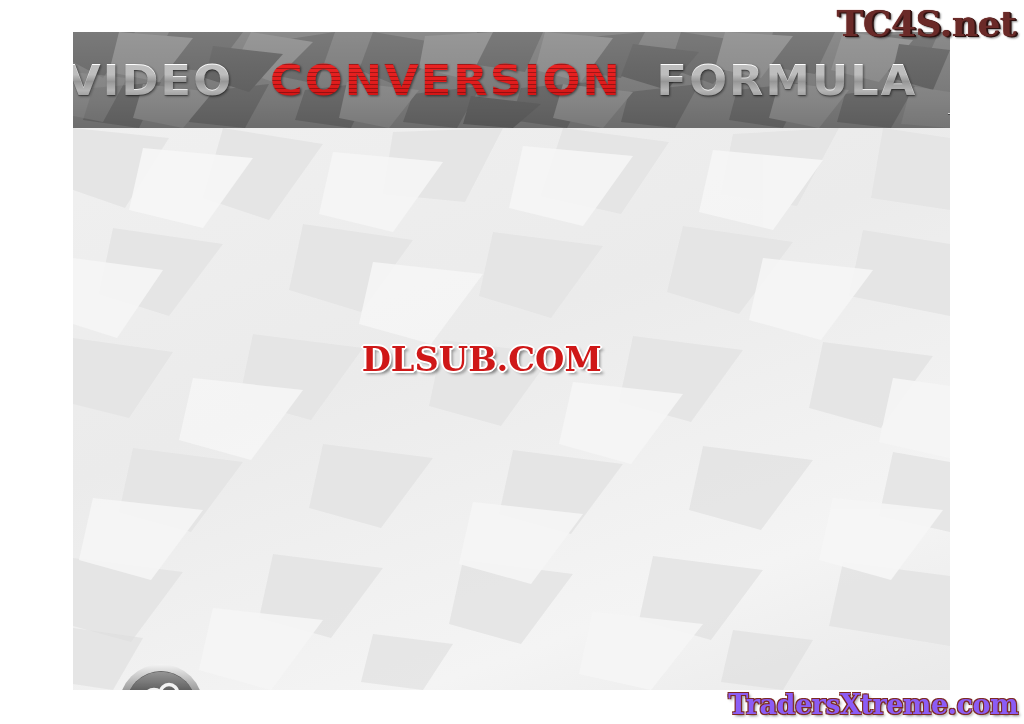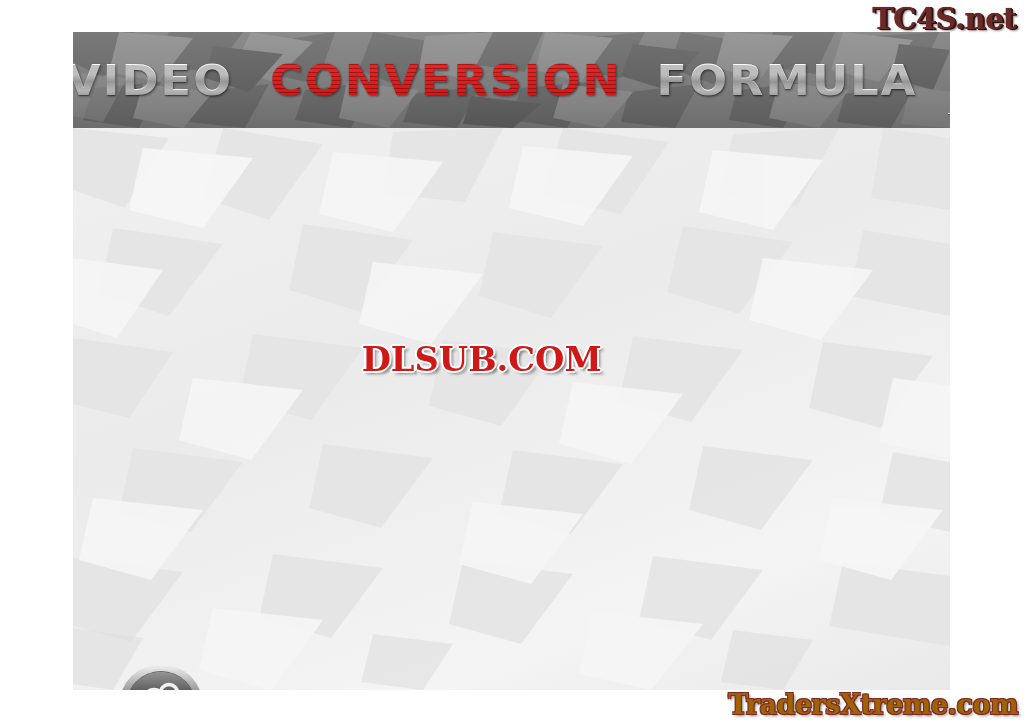--- a/index.html
+++ b/index.html
@@ -151,21 +151,21 @@
     height: 86px;
   }
 
   
   #watermark-tc4s {
     position: absolute;
     right: 8px;
     top: 2px;
     font-family: "DejaVu Serif", serif;
     font-weight: bold;
-    font-size: 29px;
+    font-size: 36px;
     letter-spacing: -0.5px;
     color: #6a2a28;
     text-shadow:
       1px 0 0 #3a1716,
       2px 1px 0 #2c1110,
       3px 2px 2px rgba(0,0,0,0.45),
       0 0 1px #8c3c38;
     white-space: nowrap;
   }
   #watermark-dlsub {
@@ -192,21 +192,21 @@
     transform: scaleX(1.02);
   }
   #watermark-traders {
     position: absolute;
     right: 6px;
     bottom: 4px;
     font-family: "DejaVu Serif", serif;
     font-weight: bold;
     font-size: 27px;
     letter-spacing: -0.5px;
-    color: #a16207;
+    color: #8b5cf6;
     text-shadow:
       -1px -1px 0 #7d2a24,
       1px -1px 0 #7d2a24,
       -1px 1px 0 #7d2a24,
       1px 1px 0 #7d2a24,
       2px 2px 3px rgba(0,0,0,0.5);
     white-space: nowrap;
   }
 </style>
 </head>

